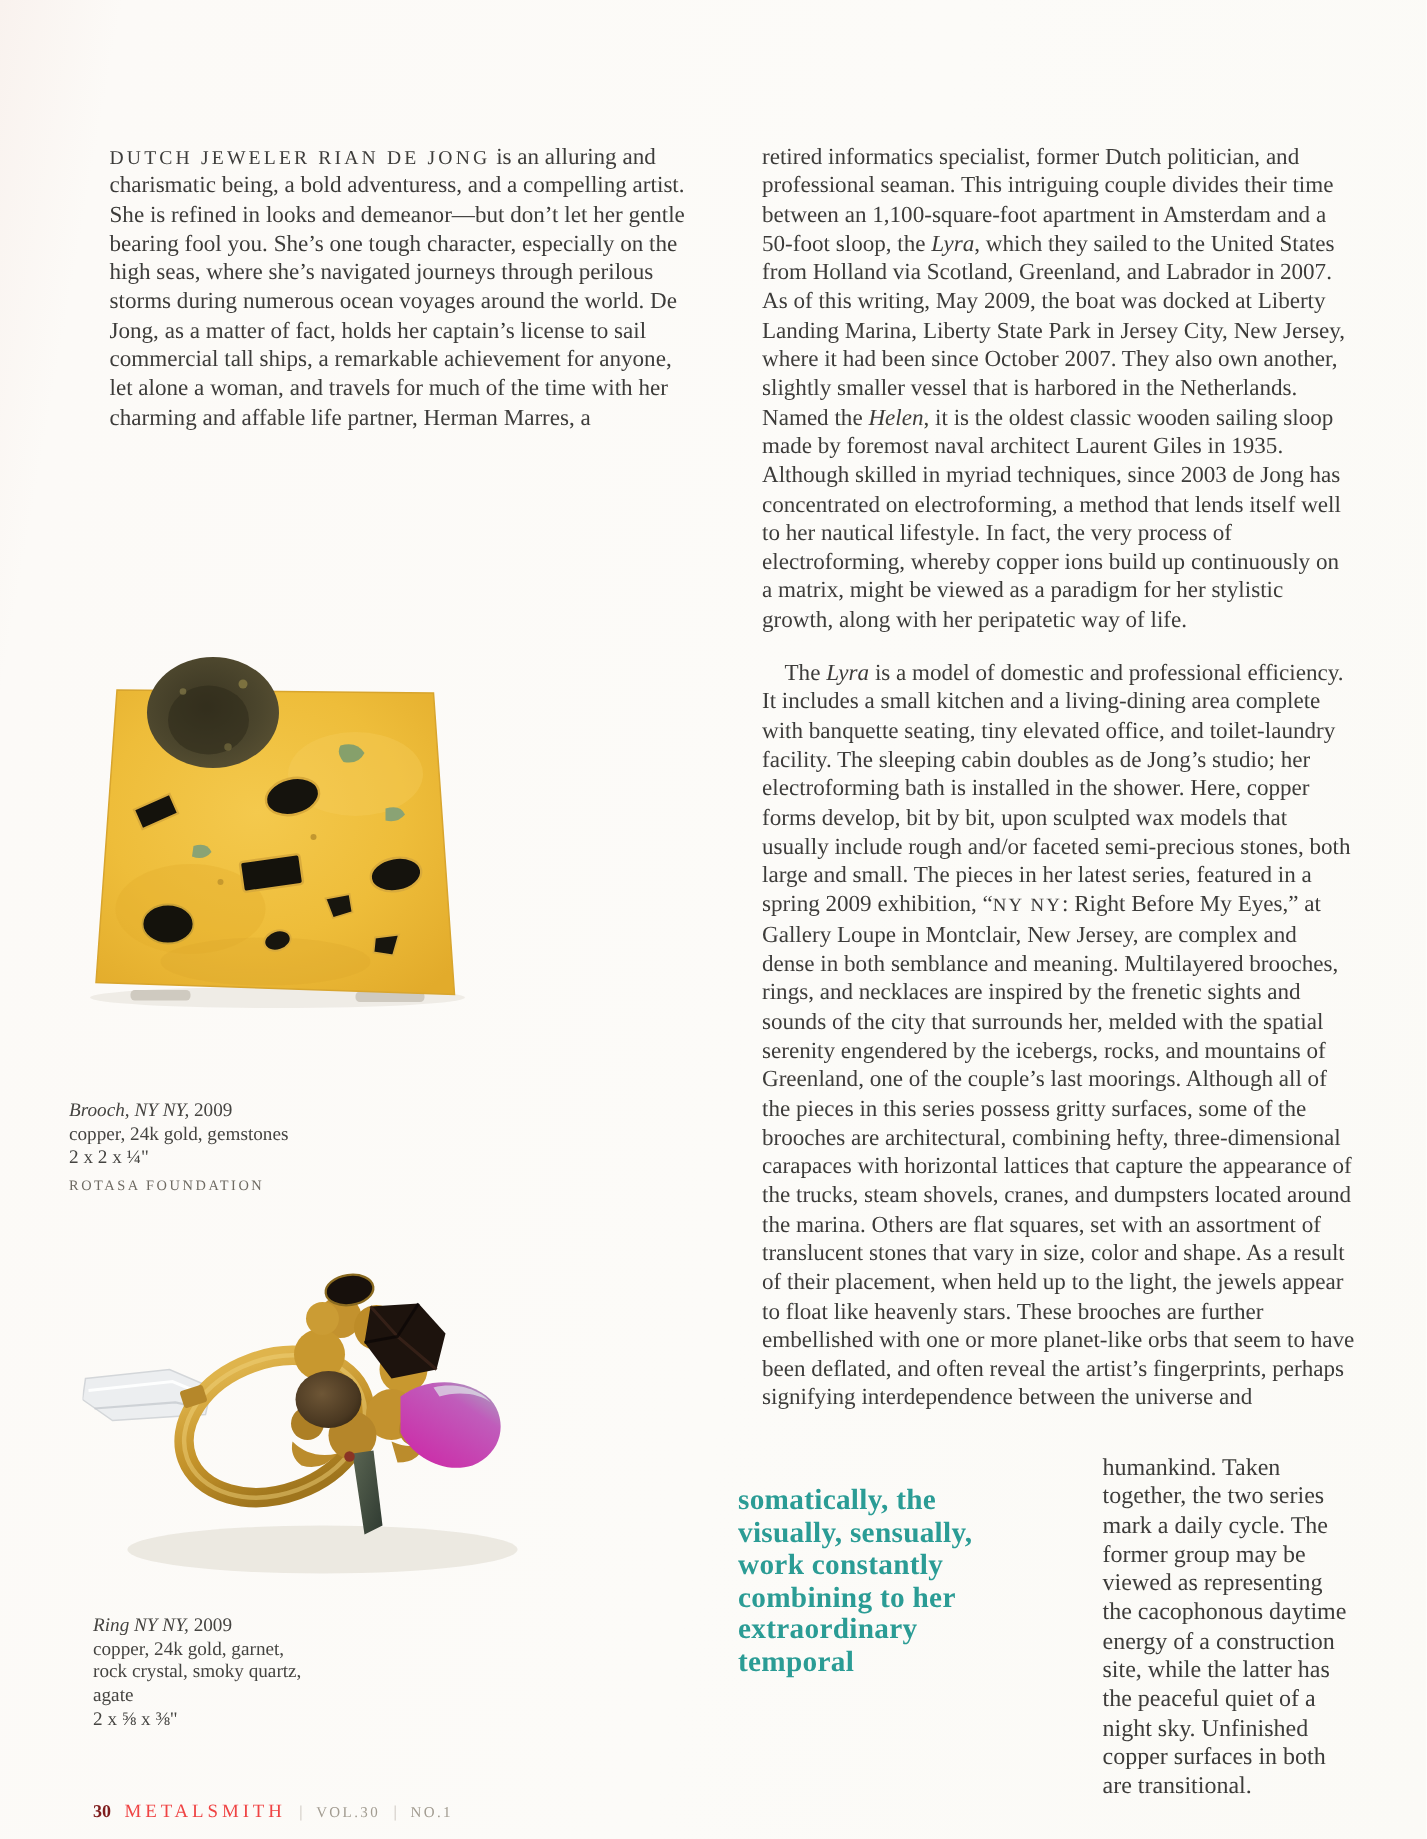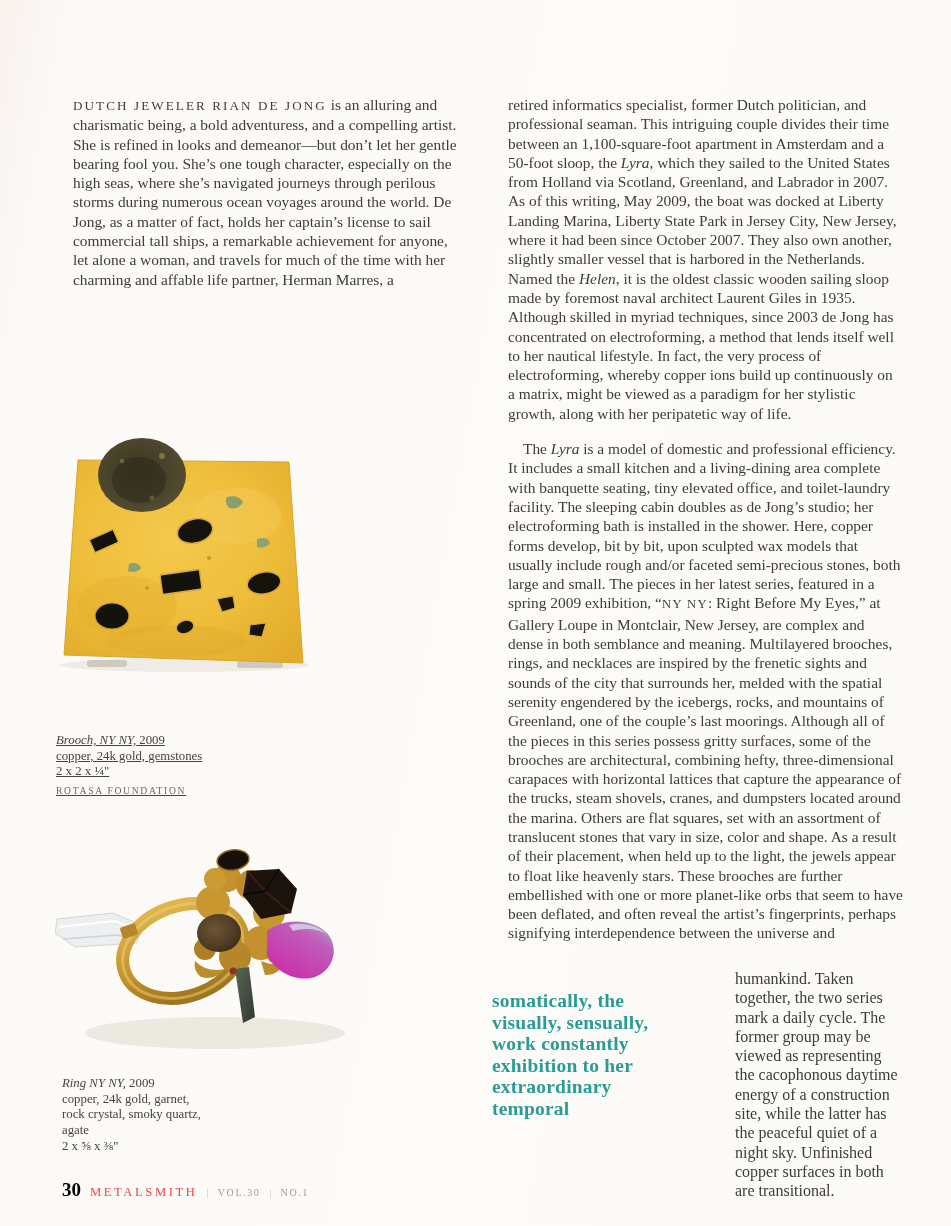--- a/index.html
+++ b/index.html
@@ -19,25 +19,25 @@
   .caps-spaced{font-size:12.6px;letter-spacing:1.4px;}
   .ital{font-style:italic;}
   .pull-quote{
     position:absolute;left:492px;top:990px;width:218px;
     color:#2b9c95;font-weight:bold;font-size:19.5px;line-height:21.6px;letter-spacing:.2px;
   }
   .figure{position:absolute;}
   .fig-brooch{left:57px;top:406px;width:332px;height:302px;}
   .fig-ring{left:55px;top:833px;width:340px;height:237px;}
   .caption{position:absolute;font-size:12.8px;line-height:15.7px;color:#454441;}
-  .cap-brooch{left:56px;top:733px;text-decoration:underline;}
+  .cap-brooch{left:46px;top:733px;}
   .cap-ring{left:62px;top:1076px;}
   .credit{font-size:9.6px;letter-spacing:1.7px;color:#6e6a62;margin-top:3px;}
   .footer{position:absolute;left:62px;top:1179px;display:flex;align-items:baseline;gap:9px;}
-  .page-num{font-weight:bold;font-size:19px;color:#000000;}
+  .page-num{font-weight:bold;font-size:12px;color:#7f1d1d;margin-top:21px;}
   .mag{font-size:12.6px;letter-spacing:2.6px;font-weight:normal;color:#ef4444;}
   .sep{color:#c9c4bc;font-size:11px;}
   .volno{font-size:10px;letter-spacing:1.6px;color:#a29c91;}
   .pq-line{display:block;}
   svg{display:block;}
 </style>
 </head>
 <body>
 
 <div class="col col-left">
@@ -50,21 +50,21 @@
 </div>
 
 <div class="cont-col">
   <p>humankind. Taken together, the two series mark a daily cycle. The former group may be viewed as representing the cacophonous daytime energy of a construction site, while the latter has the peaceful quiet of a night sky. Unfinished copper surfaces in both are transitional.</p>
 </div>
 
 <div class="pull-quote">
   <span class="pq-line">somatically, the</span>
   <span class="pq-line">visually, sensually,</span>
   <span class="pq-line">work constantly</span>
-  <span class="pq-line">exhibition to her</span>
+  <span class="pq-line">combining to her</span>
   <span class="pq-line">extraordinary</span>
   <span class="pq-line">temporal</span>
 </div>
 
 <div class="figure fig-brooch">
   <svg viewBox="0 0 332 302" width="332" height="302">
     <defs>
       <radialGradient id="goldTex" cx="45%" cy="40%" r="75%">
         <stop offset="0%" stop-color="#f4c94d"></stop>
         <stop offset="55%" stop-color="#eebd3a"></stop>

